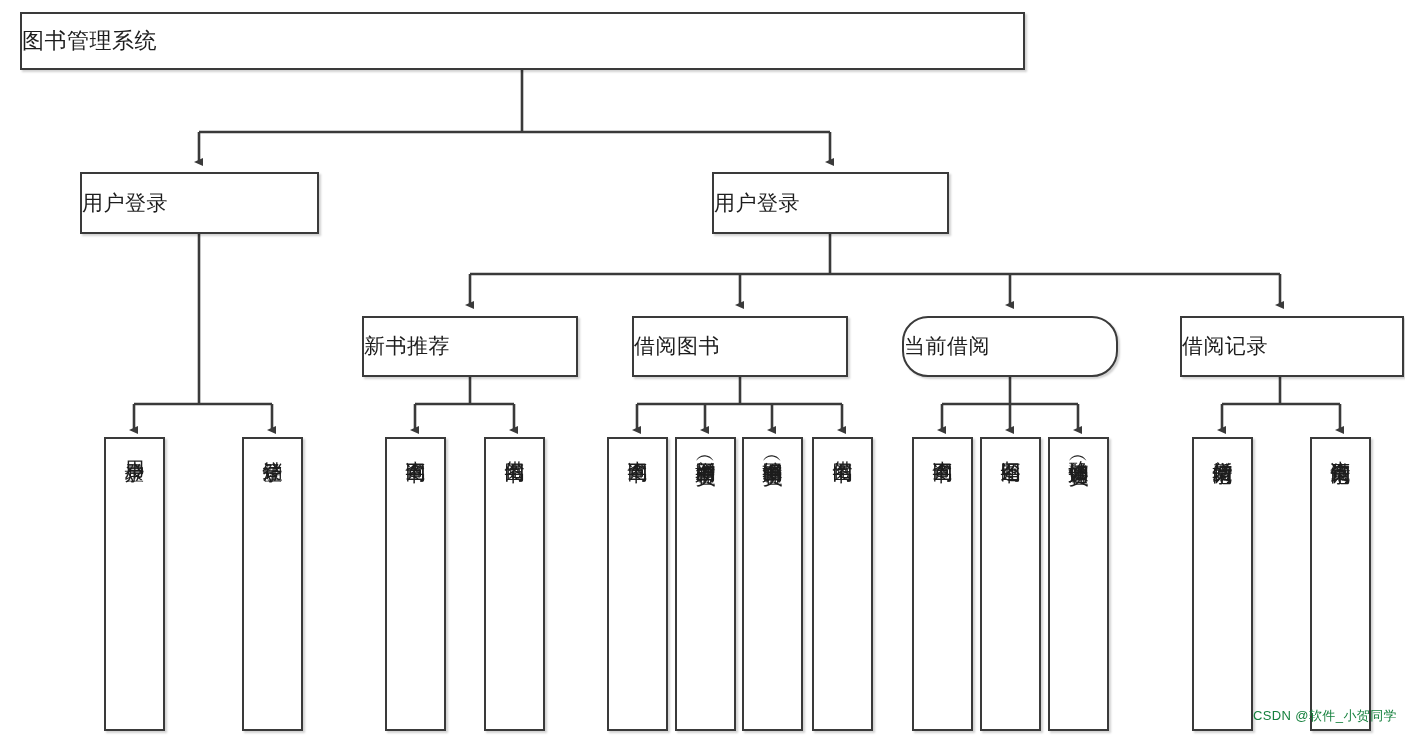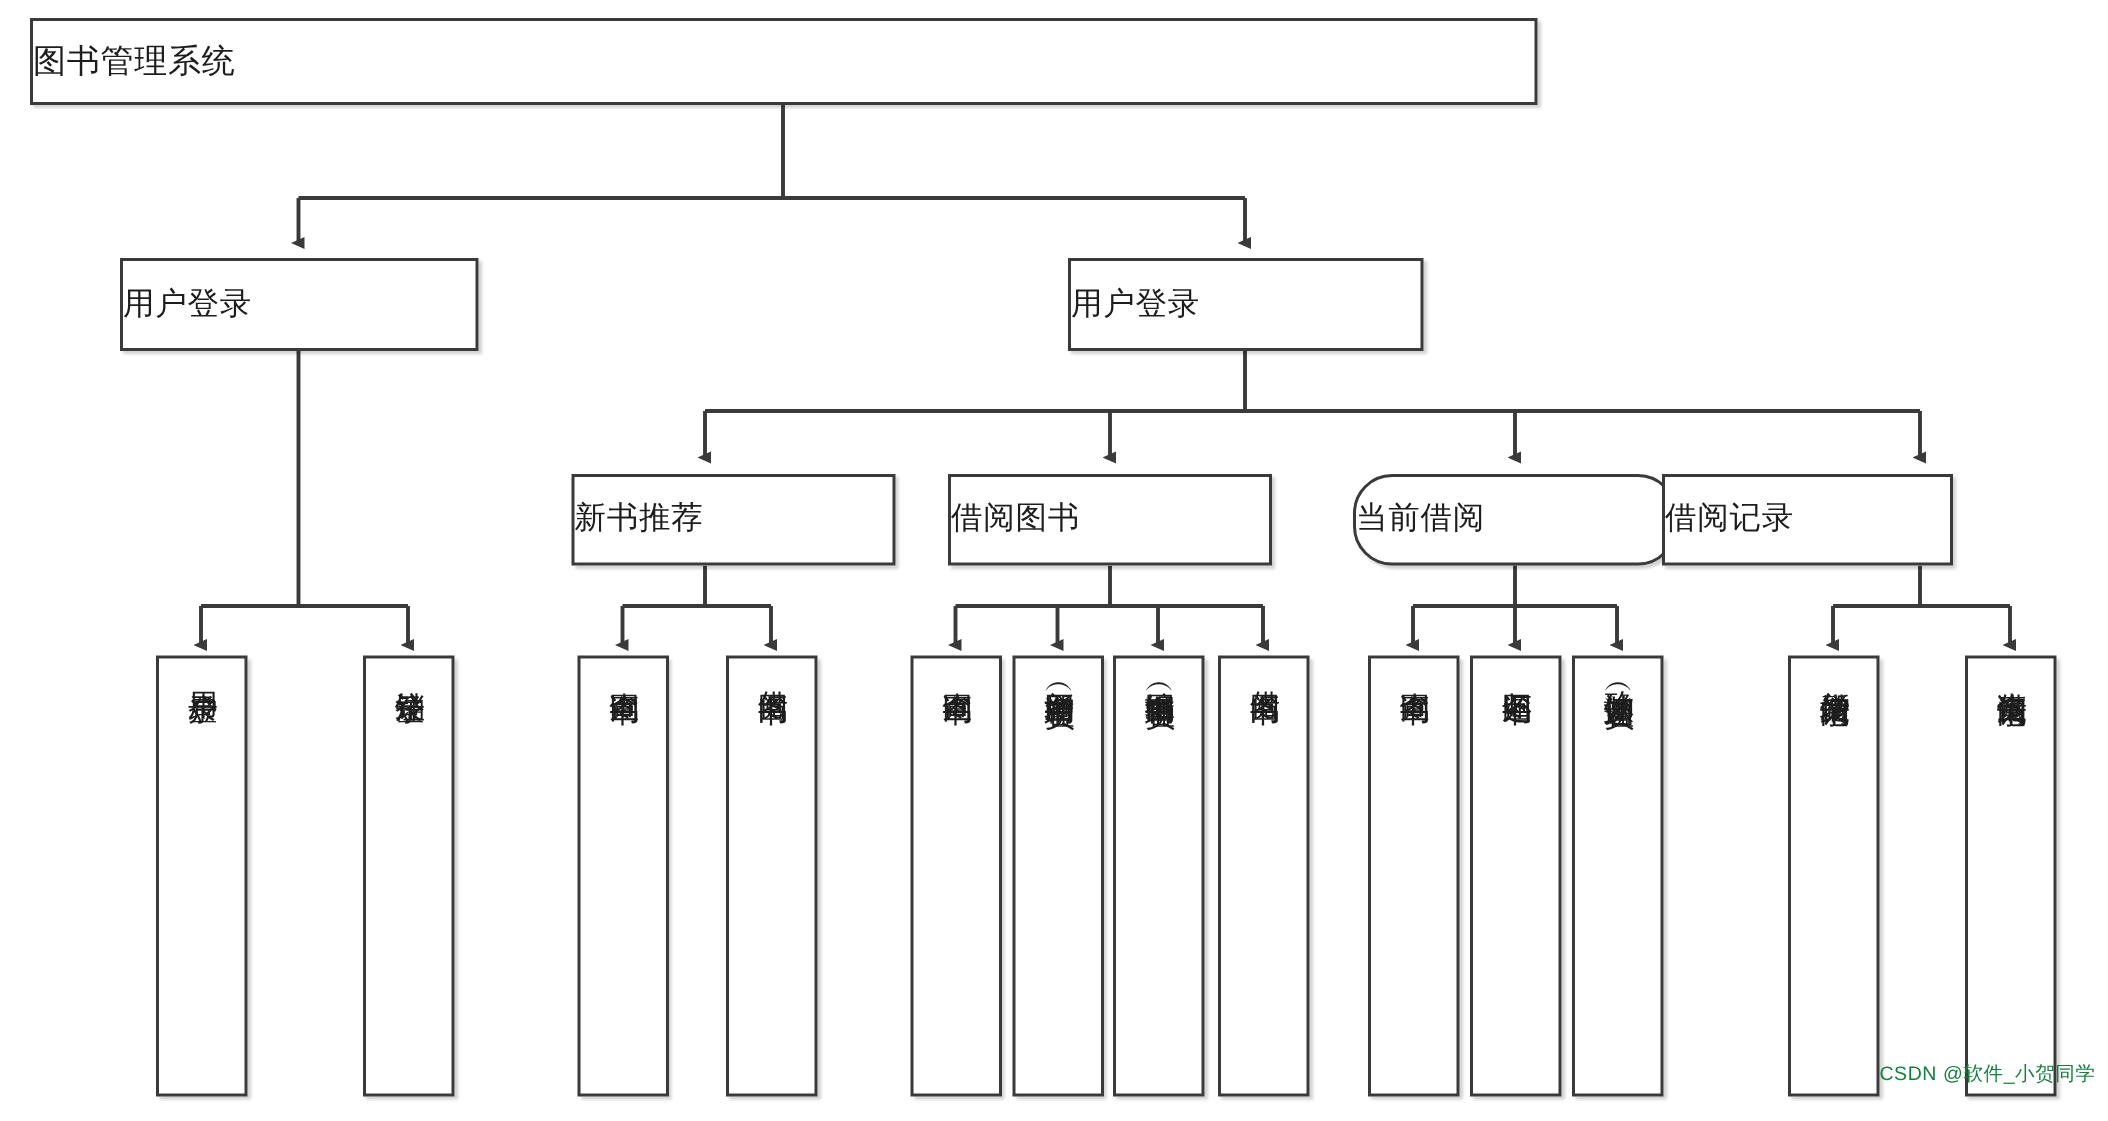--- a/index.html
+++ b/index.html
@@ -127,30 +127,30 @@
     <span class="lbl">图书管理系统</span>
   </div>
 
   <div class="node" style="left:80px; top:172px; width:239px; height:62px;">
     <span class="lbl">用户登录</span>
   </div>
   <div class="node" style="left:712px; top:172px; width:237px; height:62px;">
     <span class="lbl">用户登录</span>
   </div>
 
-  <div class="node" style="left:362px; top:316px; width:216px; height:61px;margin-left:19px;">
+  <div class="node" style="left:362px; top:316px; width:216px; height:61px;">
     <span class="lbl">新书推荐</span>
   </div>
   <div class="node" style="left:632px; top:316px; width:216px; height:61px;">
     <span class="lbl">借阅图书</span>
   </div>
   <div class="node" style="left:902px; top:316px; width:216px; height:61px;border-radius:26px;">
     <span class="lbl">当前借阅</span>
   </div>
-  <div class="node" style="left:1108px; top:316px; width:194px; height:61px;">
+  <div class="node" style="left:1180px; top:316px; width:224px; height:61px;">
     <span class="lbl">借阅记录</span>
   </div>
 
   <div class="node leaf" style="left:104px; top:437px; width:61px; height:294px;">
     <span class="lbl">用户登录</span>
   </div>
   <div class="node leaf" style="left:242px; top:437px; width:61px; height:294px;">
     <span class="lbl">注销登录</span>
   </div>
 

